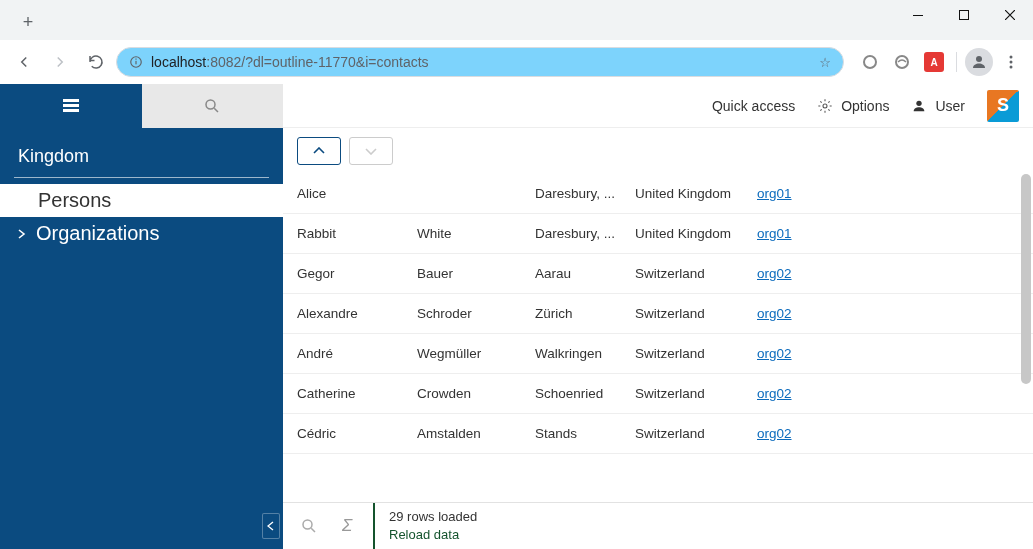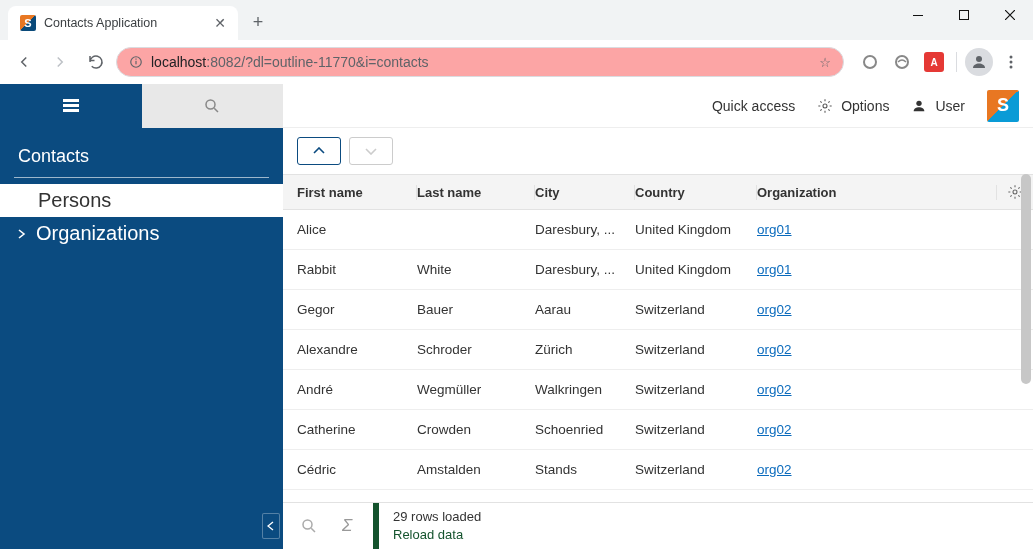--- a/index.html
+++ b/index.html
@@ -13,21 +13,21 @@
   .favicon::after{content:"S"; color:#fff; font-weight:bold; font-size:11px;}
   .tab-title { font-size: 12.5px; color: #3c4043; flex:1;}
   .tab-close { color:#5f6368; font-size:14px; line-height:1; cursor:pointer;}
   .new-tab { width:28px; height:28px; display:flex; align-items:center; justify-content:center; color:#5f6368; font-size:18px; margin-left:6px; cursor:pointer; align-self:center; margin-top:4px;}
   .win-controls { margin-left:auto; display:flex; align-self:flex-start;}
   .win-btn { width:46px; height:30px; display:flex; align-items:center; justify-content:center; color:#111;}
   
   .addr-bar { display:flex; align-items:center; height:44px; padding:0 8px; gap:4px; background:#fff;}
   .nav-btn { width:32px; height:32px; border-radius:50%; display:flex; align-items:center; justify-content:center; color:#5f6368; }
   .nav-btn.disabled{color:#bdc1c6;}
-  .url-field { flex:1; display:flex; align-items:center; height:30px; border:1px solid #dadce0; border-radius:15px; padding:0 12px; gap:8px; color:#5f6368; background:#fca5a5;}
+  .url-field { flex:1; display:flex; align-items:center; height:30px; border:1px solid #dadce0; border-radius:15px; padding:0 12px; gap:8px; color:#5f6368; background:#7dd3fc;}
   .url-text{color:#202124; font-size:14px;}
   .url-host{color:#202124;}
   .url-path{color:#5f6368;}
   .addr-right{display:flex; align-items:center; gap:4px; margin-left:8px;}
   .ext-icon{width:28px; height:28px; border-radius:50%; display:flex; align-items:center; justify-content:center;}
   .ext-red{width:20px; height:20px; background:#e53935; border-radius:3px; color:#fff; font-size:10px; font-weight:bold; display:flex; align-items:center; justify-content:center;}
   .profile{width:28px; height:28px; border-radius:50%; background:#dadce0; display:flex; align-items:center; justify-content:center; color:#5f6368;}
   .divider-v{width:1px; height:20px; background:#dadce0; margin:0 4px;}
   
   
@@ -61,37 +61,32 @@
   .col-fn{width:120px;} .col-ln{width:118px;} .col-city{width:100px;} .col-country{width:122px;} .col-org{flex:1;}
   .th-gear{ position:absolute; right:10px; top:9px; color:#666;}
   
   .tbody{ overflow-y:auto; height: calc(100% - 36px);}
   .tr{ display:flex; align-items:center; height:40px; border-bottom:1px solid #eee; padding-left:14px; padding-right:24px; font-size:13.5px; color:#333;}
   .td-link{ color:#0b6bbd;text-decoration:underline;}
   
   .footer{ height:47px; border-top:1px solid #e2e2e2; display:flex; align-items:center; padding:0 14px; gap:14px; font-size:13px;}
   .footer-icn{ color:#999; width:24px; display:flex; justify-content:center;}
   .filter-input{ width:198px; height:26px; border:1px solid #ccc; border-radius:2px; padding:0 8px; font-size:13px; color:#999; margin-left:auto;}
-  .footer-col{ display:flex; flex-direction:column; line-height:1.4; padding-left:14px; border-left:6px solid #14532d; height:100%; justify-content:center;}
+  .footer-col{ display:flex; flex-direction:column; line-height:1.4; padding-left:14px; border-left:2px solid #14532d; height:100%; justify-content:center;}
   .link{color:#14532d; cursor:pointer;}
   
   .scrollbar-v{position:absolute; right:2px; top:90px; width:10px; height:210px; background:#c7c7c7; border-radius:5px;}
   
   svg{display:block;}
 </style>
 </head>
 <body>
 
 <div class="window-chrome">
   <div class="titlebar">
-    <div class="tab">
-      <span class="favicon"></span>
-      <span class="tab-title">Contacts Application</span>
-      <span class="tab-close">✕</span>
-    </div>
     <div class="new-tab">+</div>
     <div class="win-controls">
       <div class="win-btn">
           <svg width="10" height="1">
             <rect width="10" height="1" fill="#111"></rect>
           </svg>
         </div>
       <div class="win-btn">
           <svg width="10" height="10">
             <rect x="0.5" y="0.5" width="9" height="9" fill="none" stroke="#111"></rect>
@@ -172,21 +167,21 @@
             <rect x="2" y="12" width="16" height="3" fill="#fff"></rect>
           </svg>
       </div>
       <div class="side-tab search">
         <svg width="18" height="18" viewBox="0 0 24 24">
             <circle cx="10" cy="10" r="6" fill="none" stroke="#888" stroke-width="2"></circle>
             <path d="M15 15l5 5" stroke="#888" stroke-width="2"></path>
           </svg>
       </div>
     </div>
-    <div class="side-heading">Contacts</div>
+    <div class="side-heading">Kingdom</div>
     <div class="side-underline"></div>
     <div class="side-item selected">
       <span>Persons</span>
     </div>
     <div class="side-item has-children">
       <svg width="8" height="10">
           <path d="M1 1l5 4-5 4" fill="none" stroke="#fff" stroke-width="1.6"></path>
         </svg>
       <span>Organizations</span>
     </div>
@@ -227,33 +222,20 @@
           </svg>
         </div>
       <div class="tb-btn disabled">
           <svg width="12" height="8">
             <path d="M1 2l5 5 5-5" fill="none" stroke="#ccc" stroke-width="1.6"></path>
           </svg>
         </div>
     </div>
 
     <div class="table-wrap">
-      <div class="thead">
-        <div class="th col-fn">First name</div>
-        <div class="th col-ln">Last name</div>
-        <div class="th col-city">City</div>
-        <div class="th col-country">Country</div>
-        <div class="th col-org">Organization</div>
-        <div class="th-gear">
-            <svg width="16" height="16" viewBox="0 0 24 24">
-              <circle cx="12" cy="12" r="3" fill="none" stroke="#666" stroke-width="1.6"></circle>
-              <path d="M12 2v3M12 19v3M2 12h3M19 12h3M5 5l2 2M17 17l2 2M19 5l-2 2M7 17l-2 2" stroke="#666" stroke-width="1.6"></path>
-            </svg>
-          </div>
-      </div>
       <div class="tbody" id="tbody">
           <div class="tr">
             <div class="col-fn">Alice</div>
             <div class="col-ln"></div>
             <div class="col-city">Daresbury, ...</div>
             <div class="col-country">United Kingdom</div>
             <div class="col-org td-link">org01</div>
           </div>
           <div class="tr">
             <div class="col-fn">Rabbit</div>

